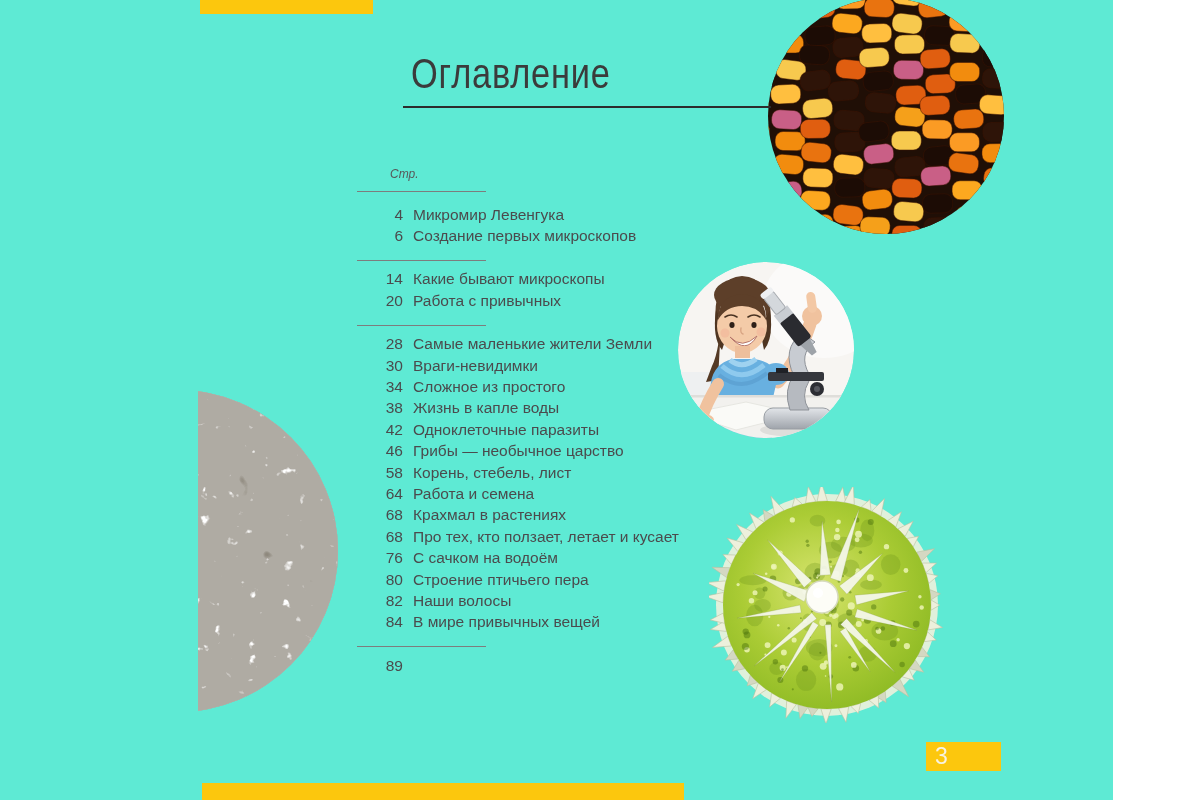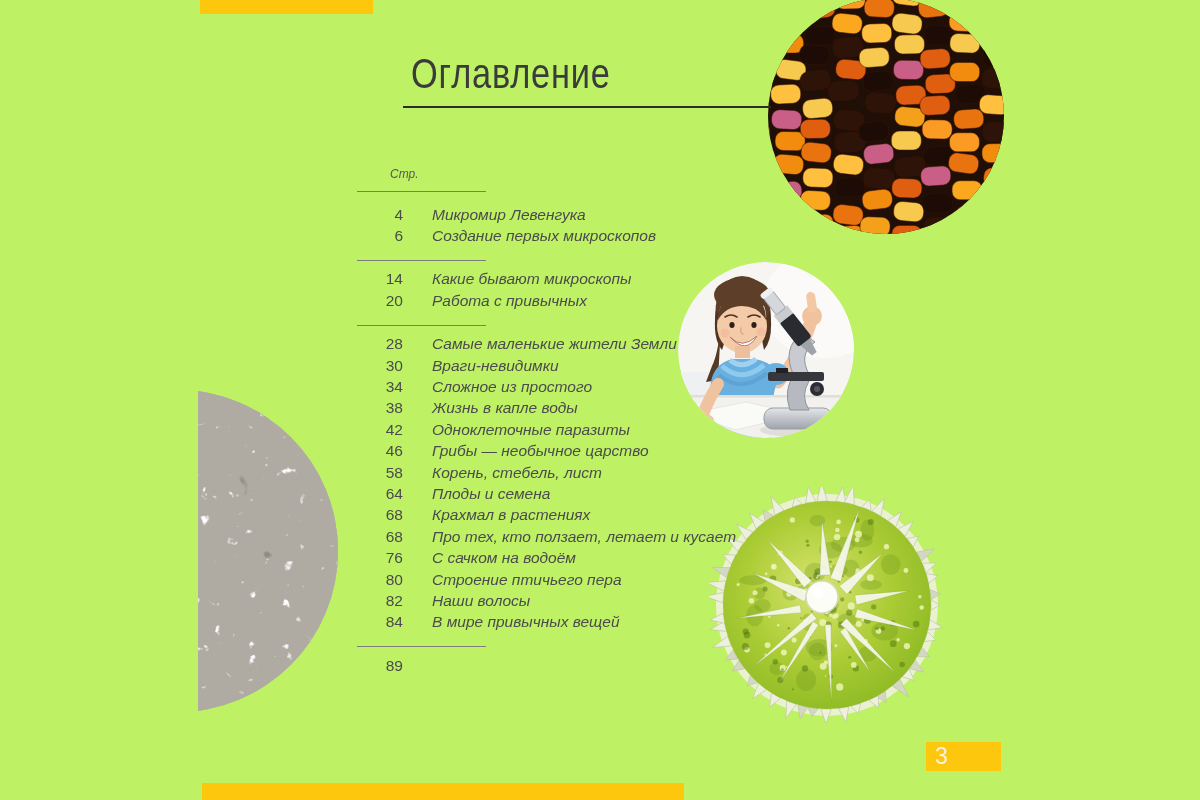--- a/index.html
+++ b/index.html
@@ -1,38 +1,38 @@
 <!DOCTYPE html>
 <html lang="ru" style="--accent: #fcc70d; --text: #4b4b4d;"><head>
 <meta charset="utf-8">
 <style>
   html,body{margin:0;padding:0;background:#ffffff;}
   body{width:1200px;height:800px;font-family:"Liberation Sans","DejaVu Sans",sans-serif;}
-  .stage{position:relative;width:1200px;height:800px;background:#bef264;overflow:hidden;}
+  .stage{position:relative;width:1113px;height:800px;background:#5eead4;overflow:hidden;}
 
   .bar{position:absolute;background:var(--accent,#fcc70d);}
   .bar.top{left:200px;top:0;width:173px;height:14px;}
   .bar.bottom{left:202px;top:783px;width:482px;height:17px;}
 
   .pagebox{position:absolute;left:926px;top:742px;width:75px;height:29px;
     background:var(--accent,#fcc70d);color:#f8f3e2;font-size:23px;line-height:29px;
     padding-left:9px;box-sizing:border-box;font-weight:400;}
 
   .title{position:absolute;left:411px;top:50px;margin:0;font-size:43px;line-height:1.1;
     font-weight:300;color:#3b3b3b;letter-spacing:1px;transform:scaleX(.8);
     transform-origin:left top;white-space:nowrap;}
   .title-rule{position:absolute;left:403px;top:106px;width:368px;height:2px;background:#2c2c2c;}
 
   .str{position:absolute;left:390px;top:167px;font-size:12px;font-style:italic;color:#58585a;}
   .str-rule{position:absolute;left:357px;top:191px;width:129px;height:1px;background:#7d7d7d;}
 
   .toc{position:absolute;left:357px;top:204px;width:340px;color:var(--text,#4b4b4d);}
   .row{display:flex;align-items:center;height:21.4px;font-size:15.5px;}
   .row .num{width:46px;text-align:right;flex:0 0 46px;}
-  .row .ttl{margin-left:29px;white-space:nowrap;font-style:italic;}
+  .row .ttl{margin-left:10px;white-space:nowrap;}
   .divider{width:129px;border-top:1px solid #7d7d7d;margin:13px 0 8px 0;}
 
   .img{position:absolute;}
   .img.butterfly{left:768px;top:-2px;width:236px;height:236px;}
   .img.girl{left:678px;top:262px;width:176px;height:176px;}
   .img.algae{left:709px;top:487px;width:236px;height:236px;}
   .img.sponge{left:198px;top:390px;width:140px;height:322px;}
 </style>
 </head>
 <body>
@@ -549,21 +549,21 @@
   </div>
 
 
   <div class="row">
     <span class="num">58</span>
     <span class="ttl">Корень, стебель, лист</span>
   </div>
 
   <div class="row">
     <span class="num">64</span>
-    <span class="ttl">Плоды и семена</span>
+    <span class="ttl">Работа и семена</span>
   </div>
 
   <div class="row">
     <span class="num">68</span>
     <span class="ttl">Крахмал в растениях</span>
   </div>
 
   <div class="row">
     <span class="num">68</span>
     <span class="ttl">Про тех, кто ползает, летает и кусает</span>

